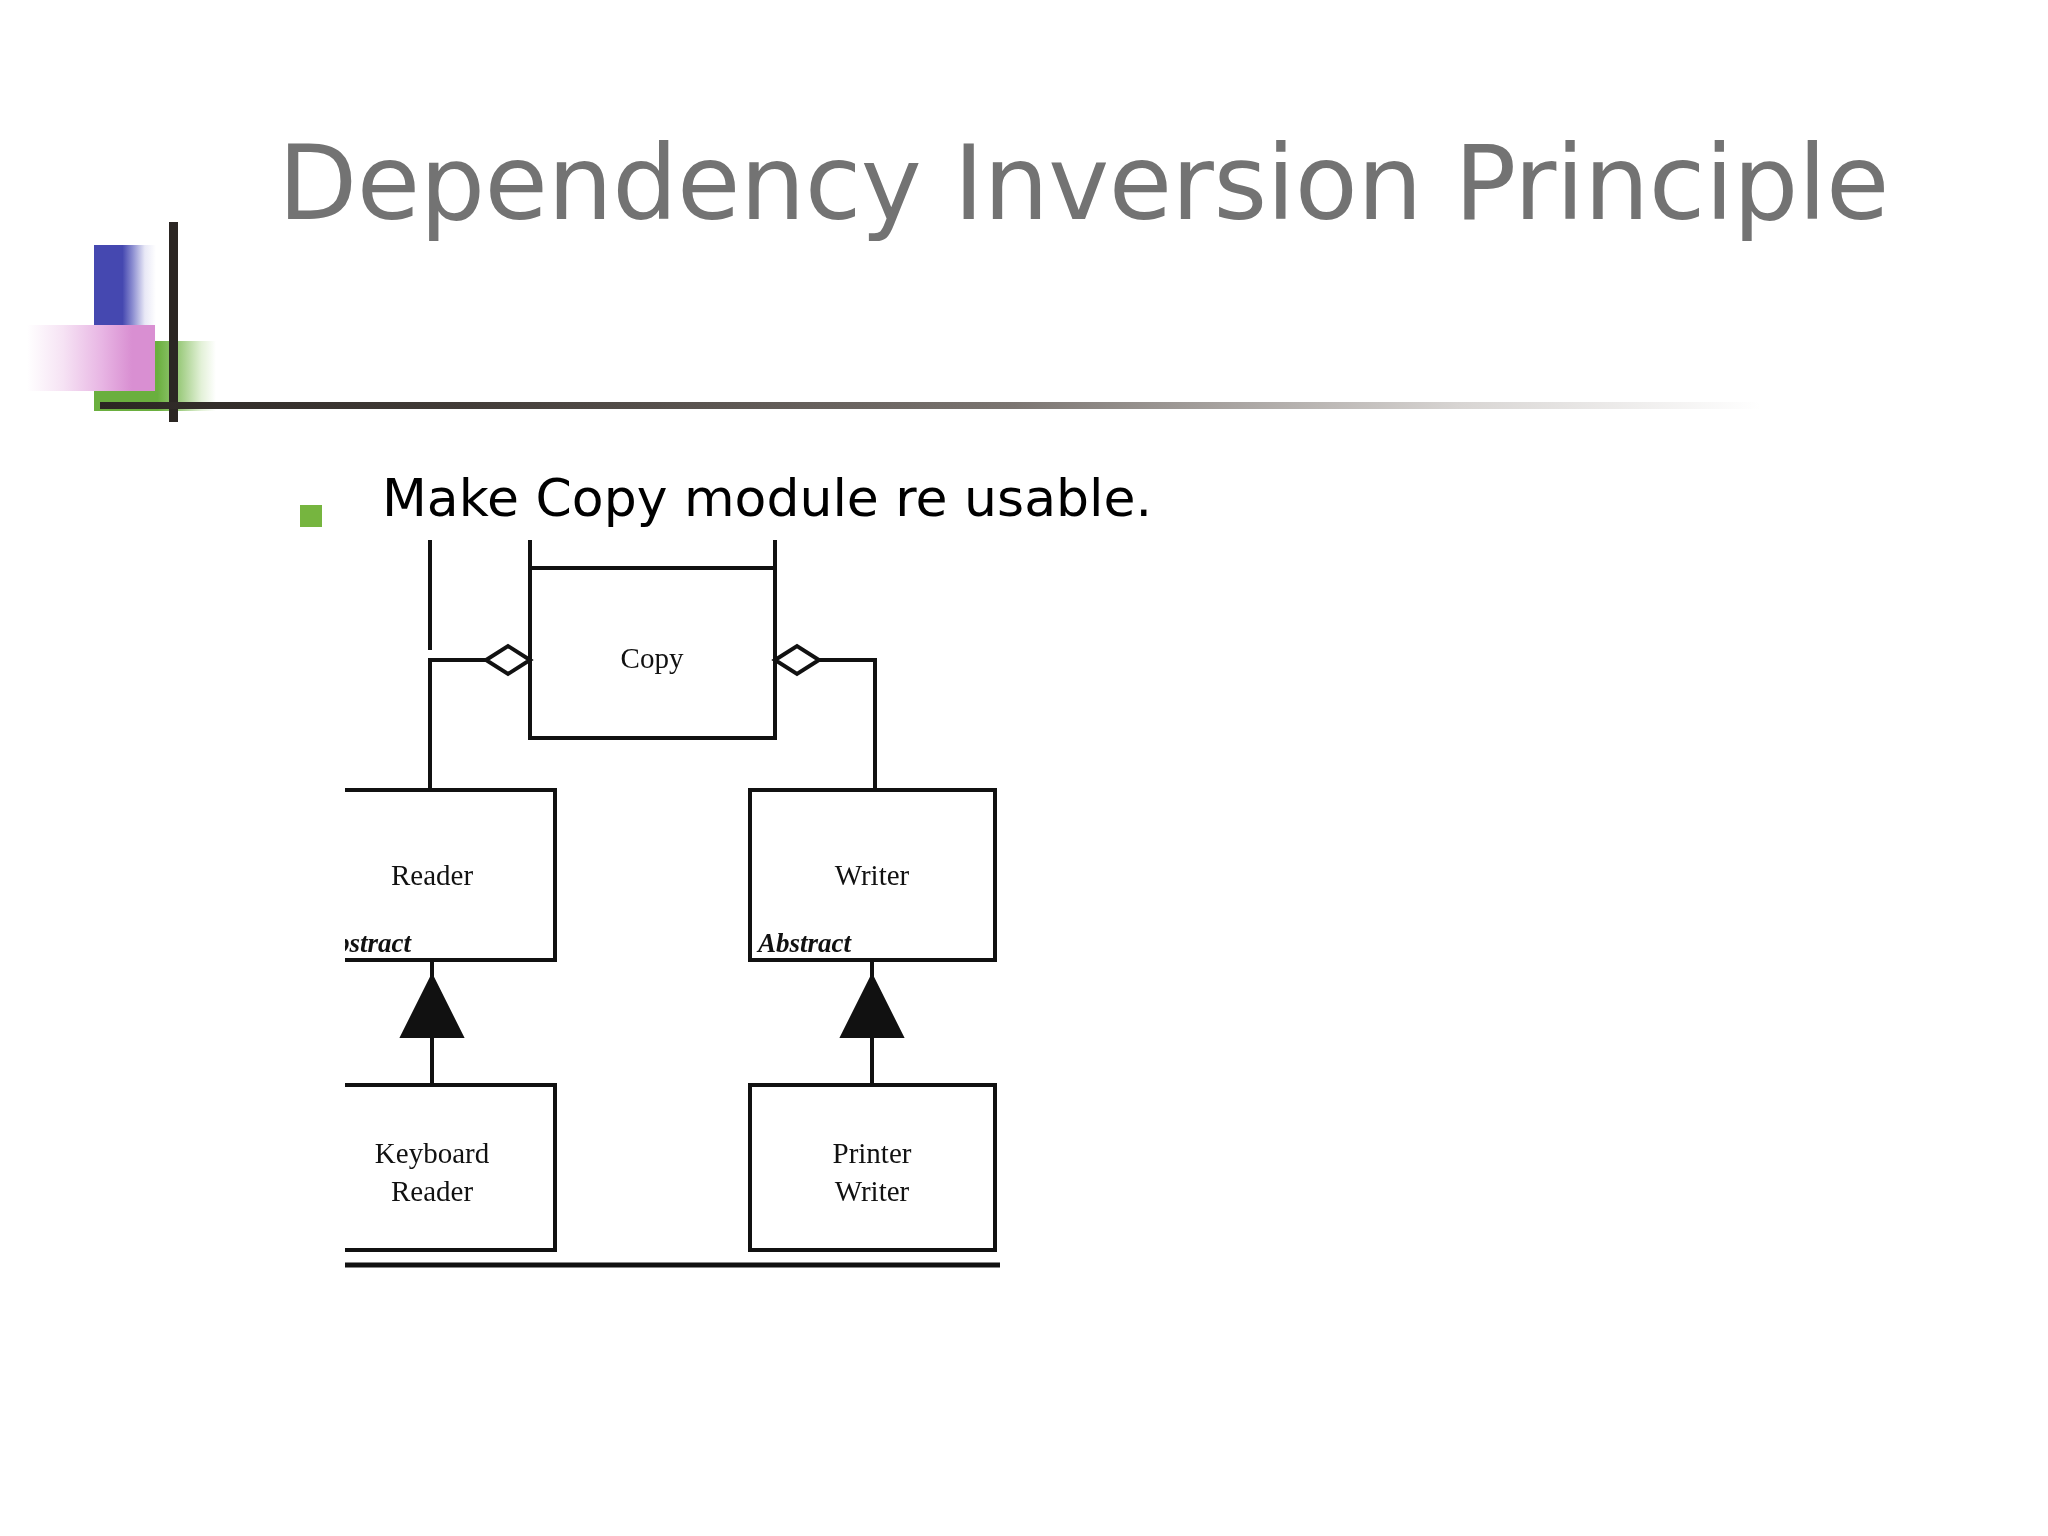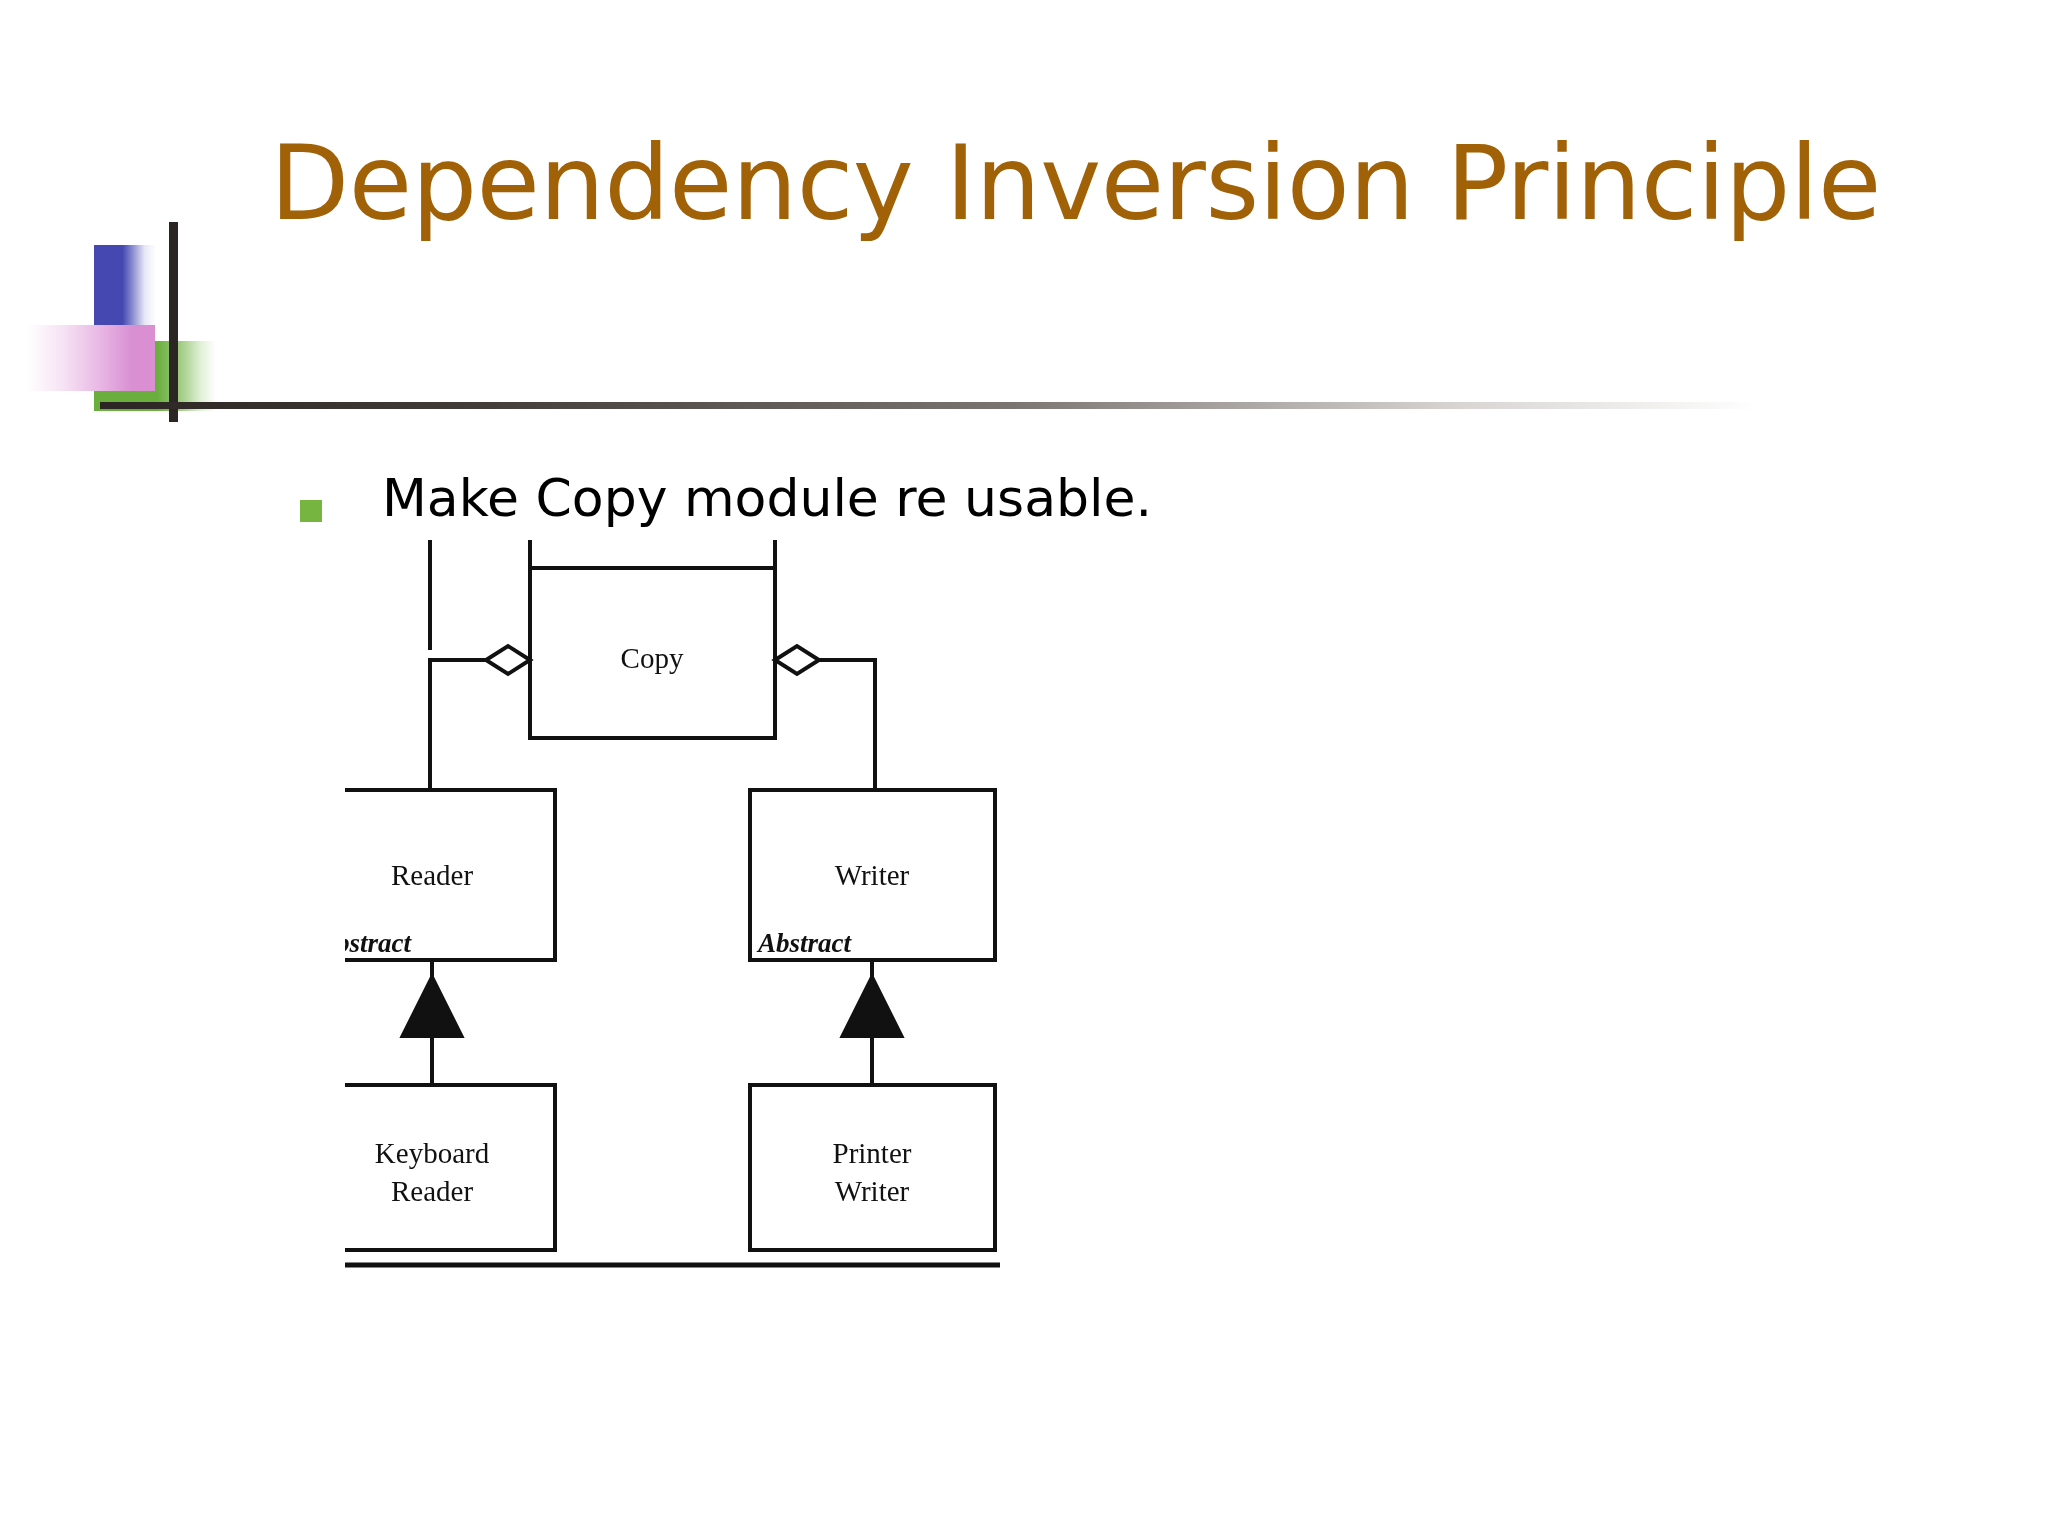--- a/index.html
+++ b/index.html
@@ -60,39 +60,39 @@
     left: 100px;
     top: 402px;
     width: 1660px;
     height: 7px;
     background: linear-gradient(to right, #2b2623 0%, #423c38 22%, #7b7571 55%, #d8d5d3 82%, #ffffff 100%);
   }
 
   
   .slide-title {
     position: absolute;
-    left: 270px;
+    left: 278px;
     top: 128px;
     width: 1760px;
-    color: #a16207;
+    color: #737373;
     font-size: 103px;
     line-height: 1.08;
     font-weight: 400;
     letter-spacing: -0.5px;
     white-space: nowrap;
     font-family: "DejaVu Sans", sans-serif;
   }
 
   
   .bullet-row {
     position: absolute;
     left: 300px;
     top: 470px;
     display: flex;
-    align-items: center;
+    align-items: flex-end;
   }
   .bullet-marker {
     width: 22px;
     height: 22px;
     background: #76b53f;
     margin-top: 24px;
     flex: 0 0 auto;
   }
   .bullet-text {
     margin-left: 60px;

